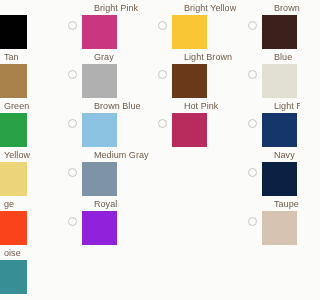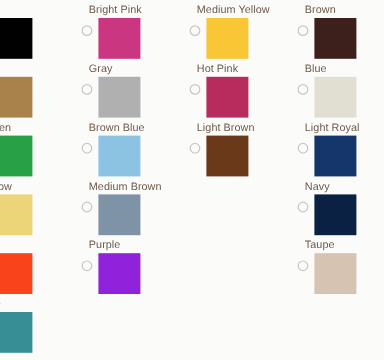--- a/index.html
+++ b/index.html
@@ -31,21 +31,21 @@
     left:-2px;
     top:21px;
     width:9px;height:9px;
     border:1px solid #c9c7c2;
     border-radius:50%;
     background:#fbfbfa;
     box-sizing:border-box;
   }
   .label{
     position:absolute;
-    left:4px;
+    left:24px;
     top:3px;
     font-size:9px;
     line-height:11px;
     color:#6d5a4a;
     white-space:nowrap;
     letter-spacing:0.05px;
   }
   .chip{
     position:absolute;
     left:12px;
@@ -95,44 +95,44 @@
         <span class="label">Gray</span>
         <span class="chip" style="background: rgb(176, 176, 176);"></span>
       </div>
       <div class="swatch-row">
         <span class="radio"></span>
         <span class="label">Brown Blue</span>
         <span class="chip" style="background: rgb(140, 195, 227);"></span>
       </div>
       <div class="swatch-row">
         <span class="radio"></span>
-        <span class="label">Medium Brown</span>
+        <span class="label">Medium Gray</span>
         <span class="chip" style="background: rgb(126, 148, 166);"></span>
       </div>
       <div class="swatch-row">
         <span class="radio"></span>
-        <span class="label">Purple</span>
+        <span class="label">Royal</span>
         <span class="chip" style="background: rgb(145, 34, 220);"></span>
       </div>
     </div>
     <div class="column">
       <div class="swatch-row">
         <span class="radio"></span>
-        <span class="label">Medium Yellow</span>
+        <span class="label">Bright Yellow</span>
         <span class="chip" style="background: rgb(249, 198, 54);"></span>
+      </div>
+      <div class="swatch-row">
+        <span class="radio"></span>
+        <span class="label">Light Brown</span>
+        <span class="chip" style="background: rgb(106, 57, 25);"></span>
       </div>
       <div class="swatch-row">
         <span class="radio"></span>
         <span class="label">Hot Pink</span>
         <span class="chip" style="background: rgb(183, 44, 93);"></span>
-      </div>
-      <div class="swatch-row">
-        <span class="radio"></span>
-        <span class="label">Light Brown</span>
-        <span class="chip" style="background: rgb(106, 57, 25);"></span>
       </div>
     </div>
     <div class="column">
       <div class="swatch-row">
         <span class="radio"></span>
         <span class="label">Brown</span>
         <span class="chip" style="background: rgb(61, 32, 28);"></span>
       </div>
       <div class="swatch-row">
         <span class="radio"></span>

